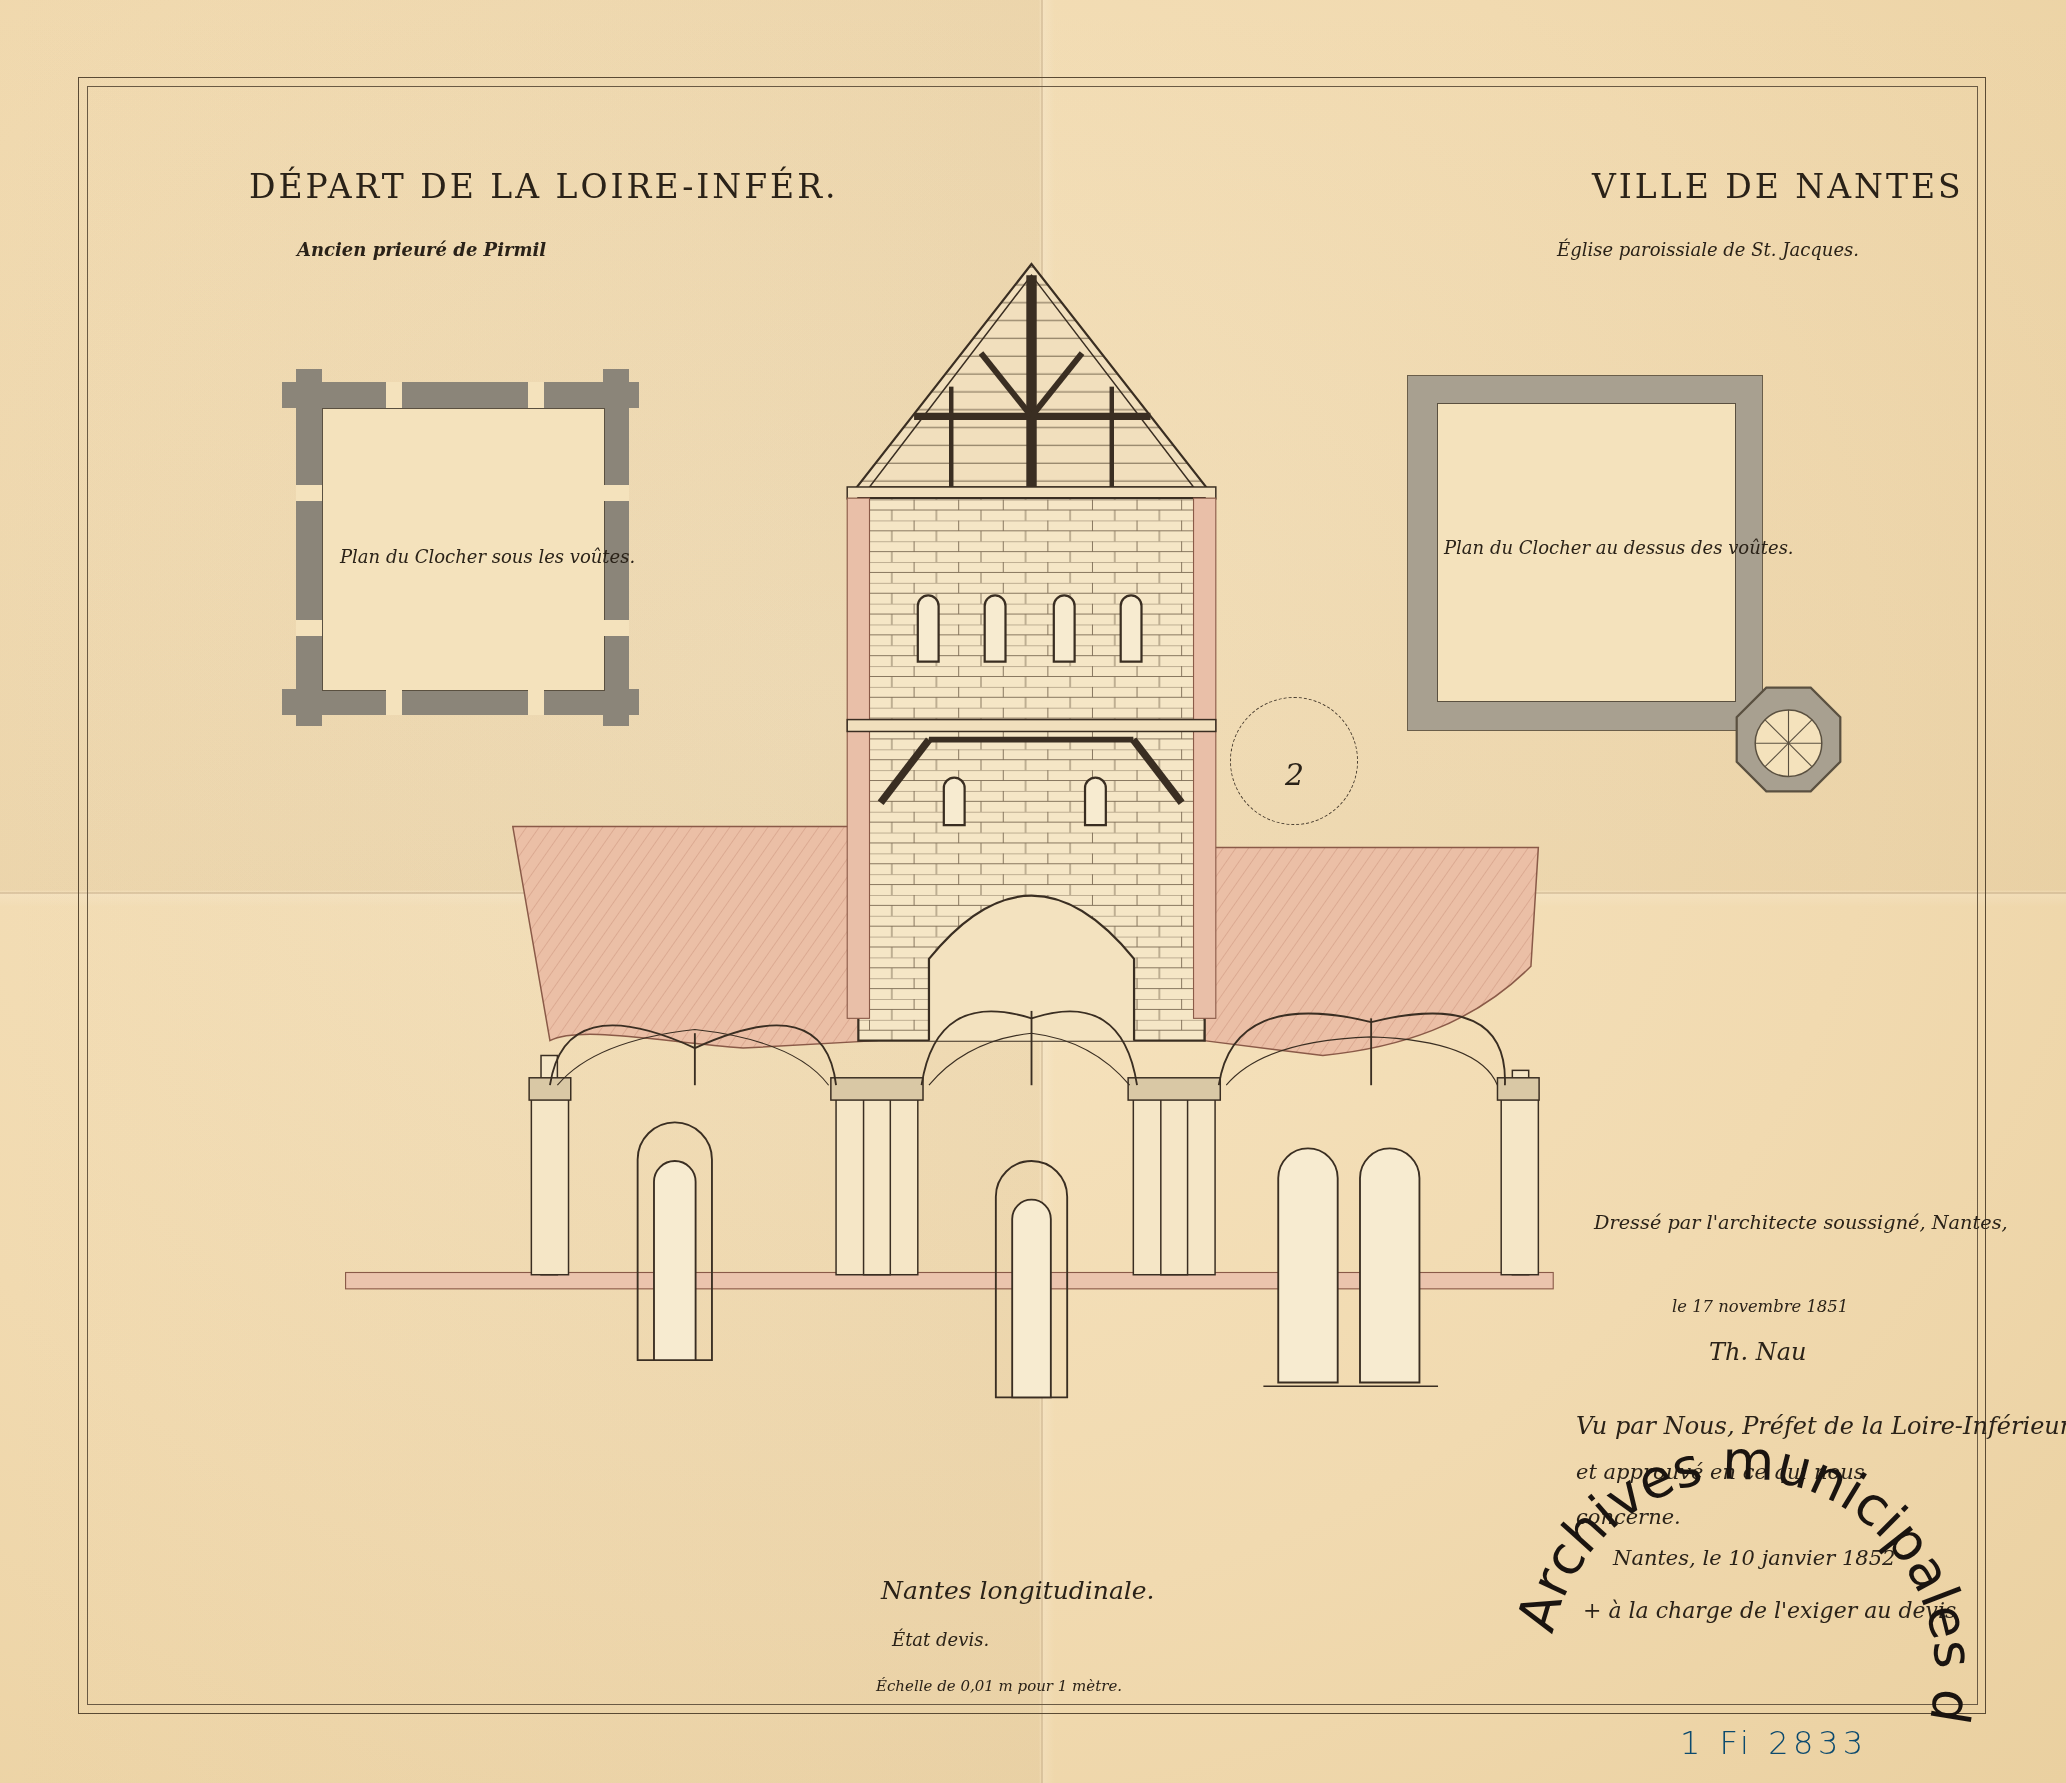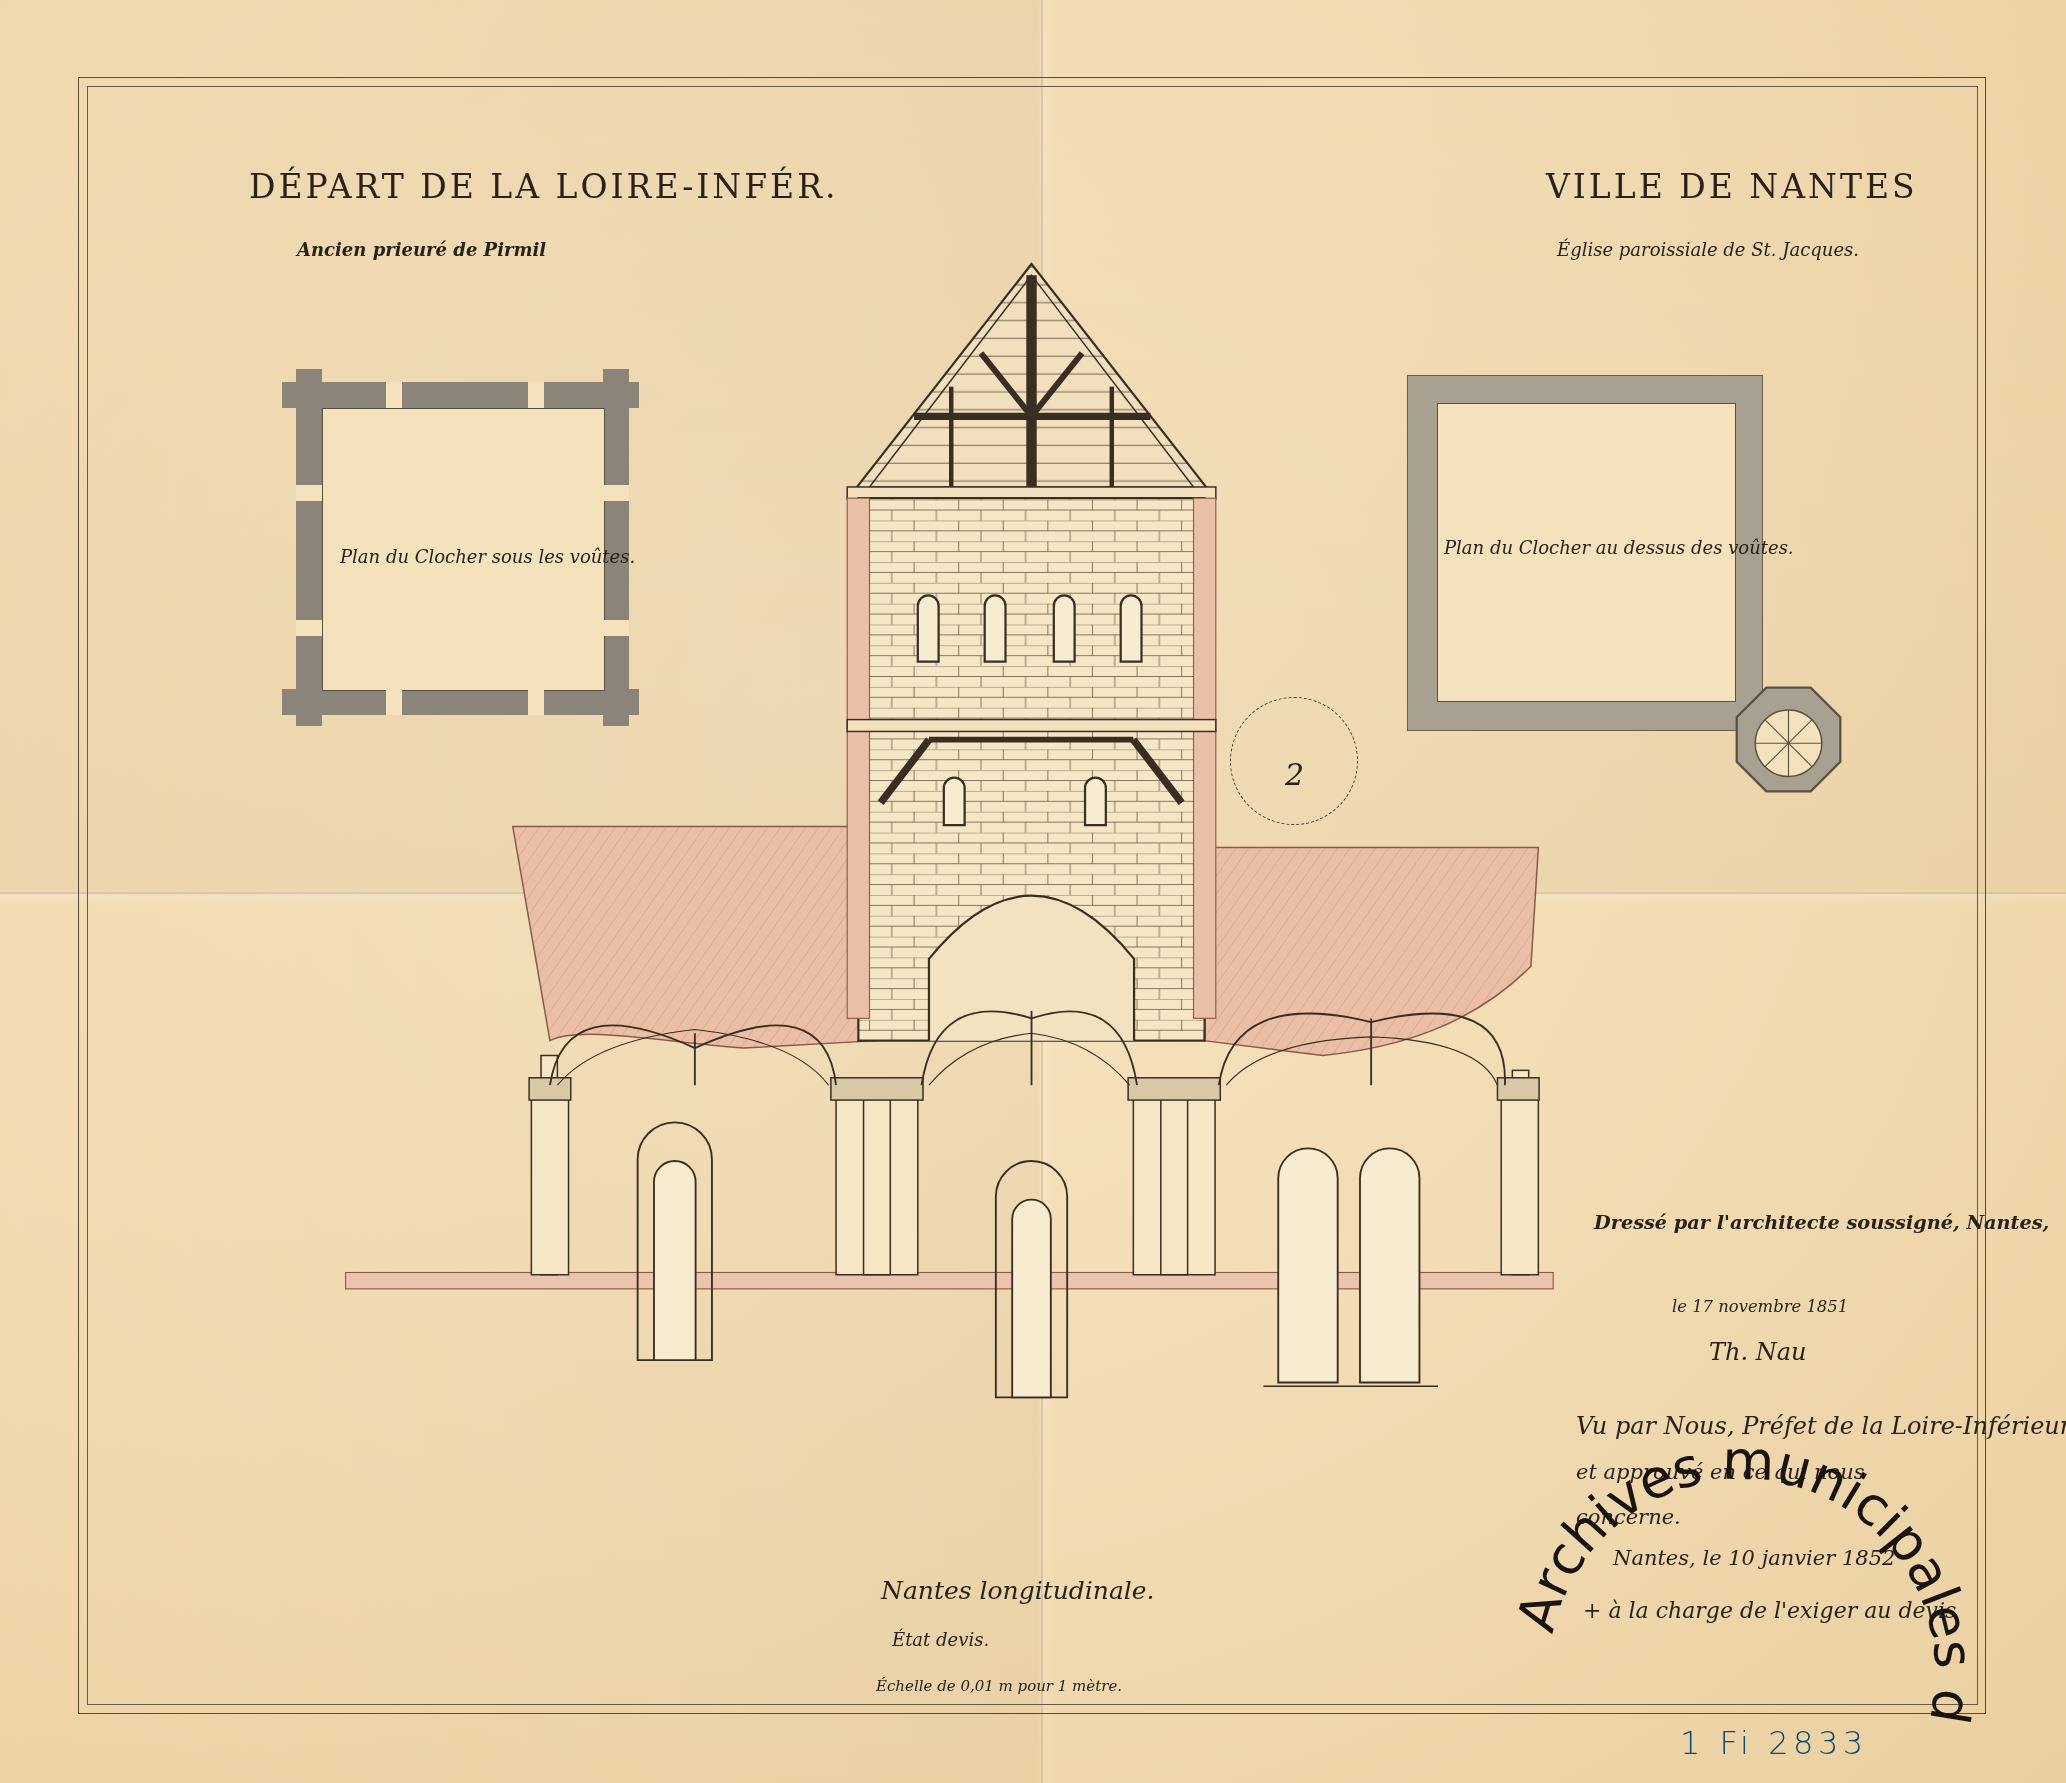--- a/index.html
+++ b/index.html
@@ -16,21 +16,21 @@
       linear-gradient(180deg, rgba(255,255,255,0) 0, rgba(180,150,100,0.10) 890px, rgba(255,255,255,0.15) 893px, rgba(255,255,255,0) 907px),
       radial-gradient(ellipse at 40% 40%, #f7e5c2 0%, #f1dab0 60%, #ead0a0 100%);
   }
   .frame-outer { position:absolute; left:78px; top:77px; width:1906px; height:1635px; border:1.5px solid #5a4a34; }
   .frame-inner { position:absolute; left:87px; top:86px; width:1889px; height:1617px; border:0.7px solid #6a5a44; }
   .fold-v { position:absolute; left:1041px; top:0; width:1.5px; height:1784px; background:rgba(150,120,80,0.25); }
   .fold-h { position:absolute; left:0; top:892px; width:2066px; height:1.5px; background:rgba(150,120,80,0.25); }
 
   .title { position:absolute; font-family:"DejaVu Serif", serif; letter-spacing:3px; font-weight:normal; }
   .title-left { left:223px; top:167px; font-size:33px;margin-left:26px; }
-  .title-right { left:1546px; top:167px; font-size:33px; }
+  .title-right { left:1592px; top:167px; font-size:33px; }
   .script { font-family:"DejaVu Serif", serif; font-style:italic; font-size:18px; position:absolute; }
   .sub-left { left:297px; top:239px;font-weight:bold; }
   .sub-right { left:1557px; top:239px; }
 
   .plan { position:absolute; }
   .plan-left { left:275px; top:360px; width:372px; height:372px; }
   .plan-left .wall { position:absolute; background:#8b8579; }
   .plan-left .inner { position:absolute; left:47px; top:48px; width:281px; height:281px; background:#f4e2bc; border:0.7px solid #5a5040; }
   .plan-label { position:absolute; font-family:"DejaVu Serif", serif; font-style:italic; font-size:18px; white-space:nowrap; }
 
@@ -42,21 +42,21 @@
   .stamp { position:absolute; left:1230px; top:697px; width:126px; height:126px; border-radius:50%; border:1.5px dashed #4a3e30; }
   .stamp-text { position:absolute; font-style:italic; font-size:30px; }
 
   .drawing { position:absolute; left:0; top:0; }
   .caption { position:absolute; font-style:italic; font-family:"DejaVu Serif", serif; white-space:nowrap; }
   .cap-main { left:881px; top:1576px; font-size:25px; }
   .cap-sub { left:892px; top:1629px; font-size:18px; }
   .cap-small { left:876px; top:1677px; font-size:15px; }
 
   .note { position:absolute; font-style:italic; font-family:"DejaVu Serif", serif; white-space:nowrap; }
-  .note-1 { left:1594px; top:1211px; font-size:19.3px;font-weight:bold; }
+  .note-1 { left:1594px; top:1211px; font-size:19.3px; }
   .note-2 { left:1672px; top:1297px; font-size:16.4px; }
   .note-3 { left:1709px; top:1338px; font-size:24px; }
   .note-4 { left:1576px; top:1412px; font-size:24px; }
   .note-5 { left:1576px; top:1460px; font-size:21px; }
   .note-6 { left:1576px; top:1505px; font-size:21px; }
   .note-7 { left:1613px; top:1546px; font-size:21px; }
   .note-8 { left:1583px; top:1598px; font-size:22px; }
 
   .archive-mark { position:absolute; left:1486px; top:1323px; width:535px; height:416px; }
   .archive-mark text { font-family:"DejaVu Sans", sans-serif; font-size:72px; fill:#1a1410; }

